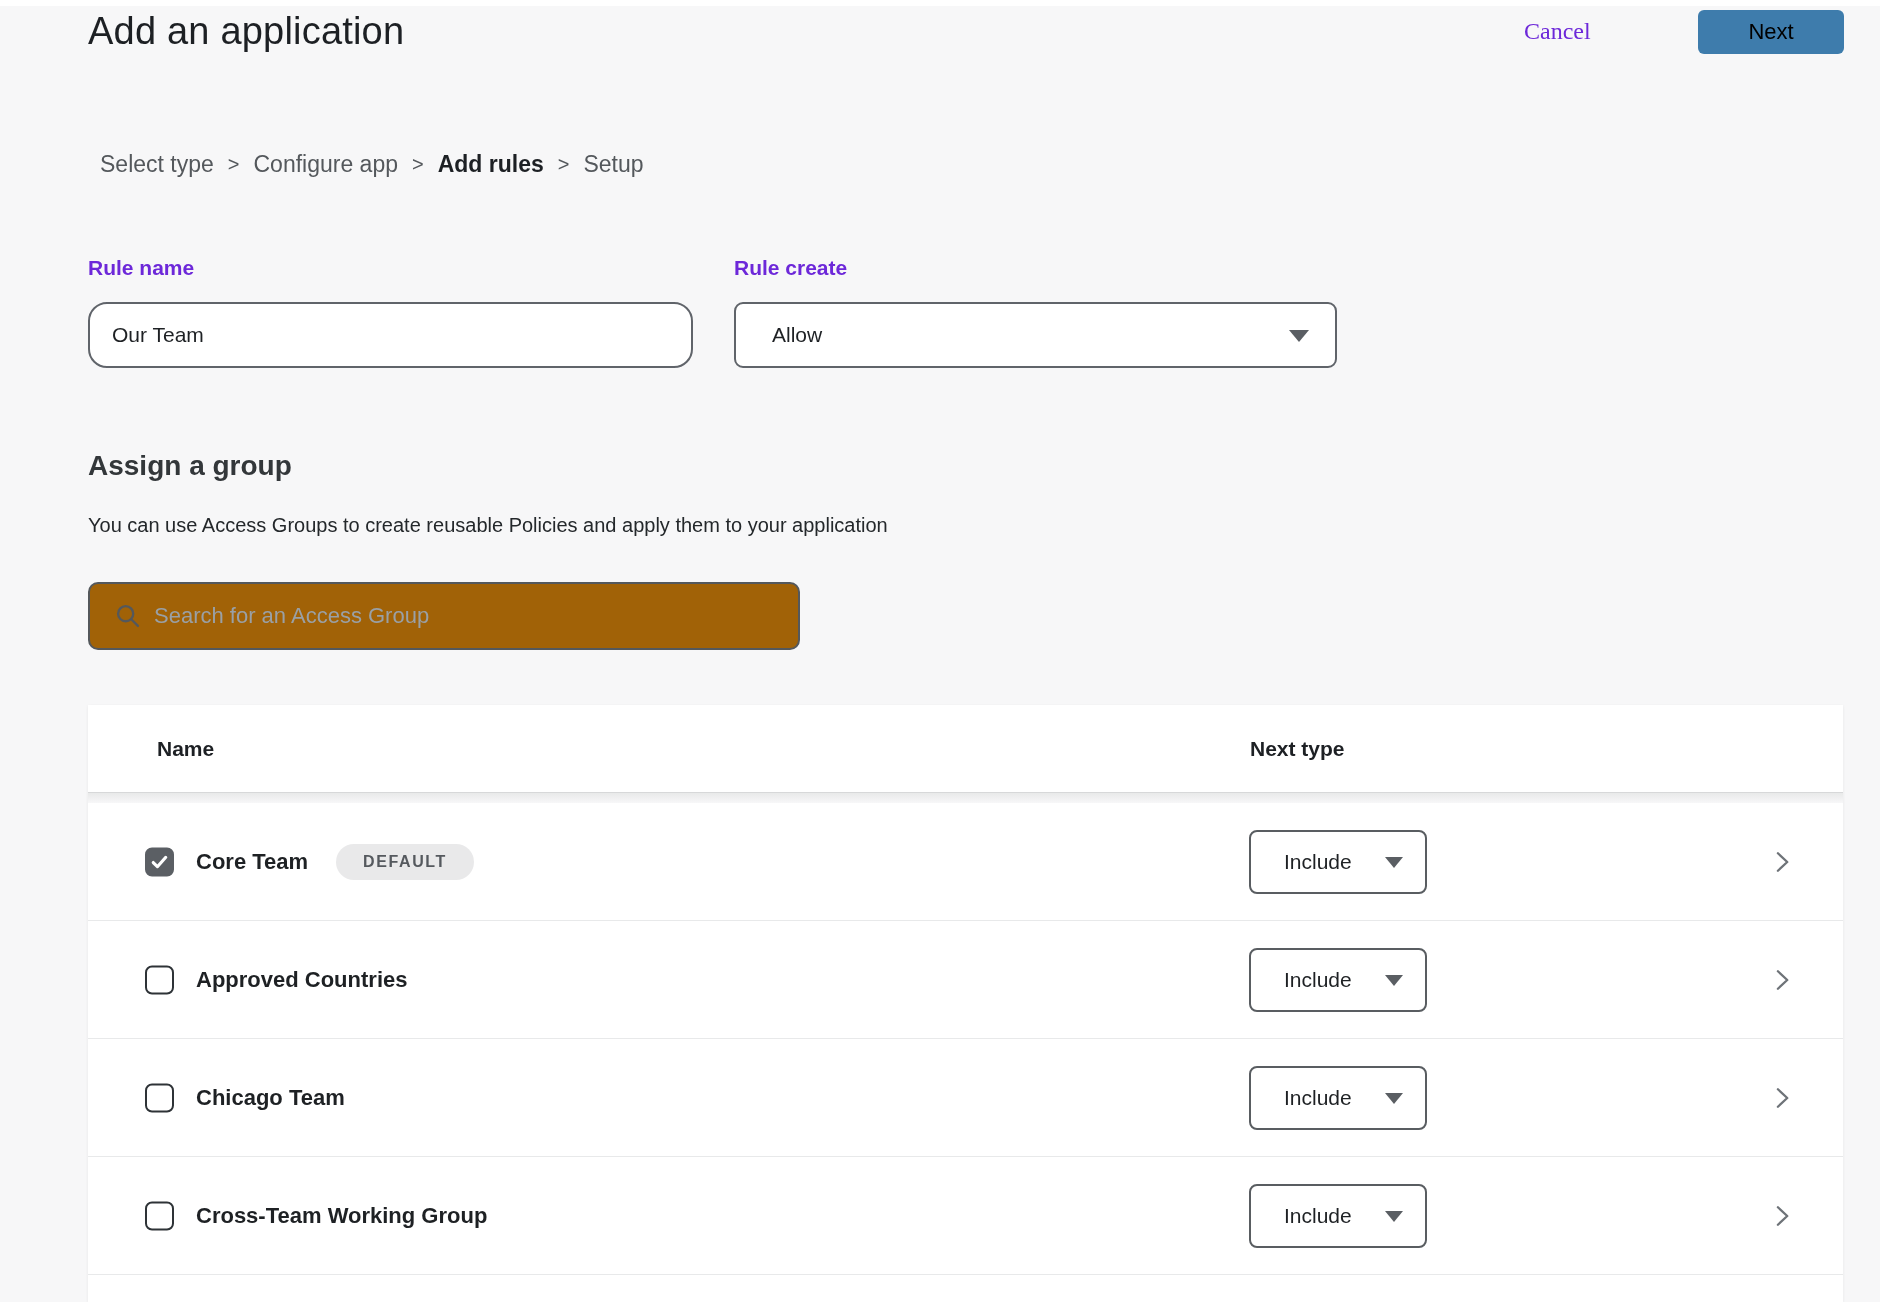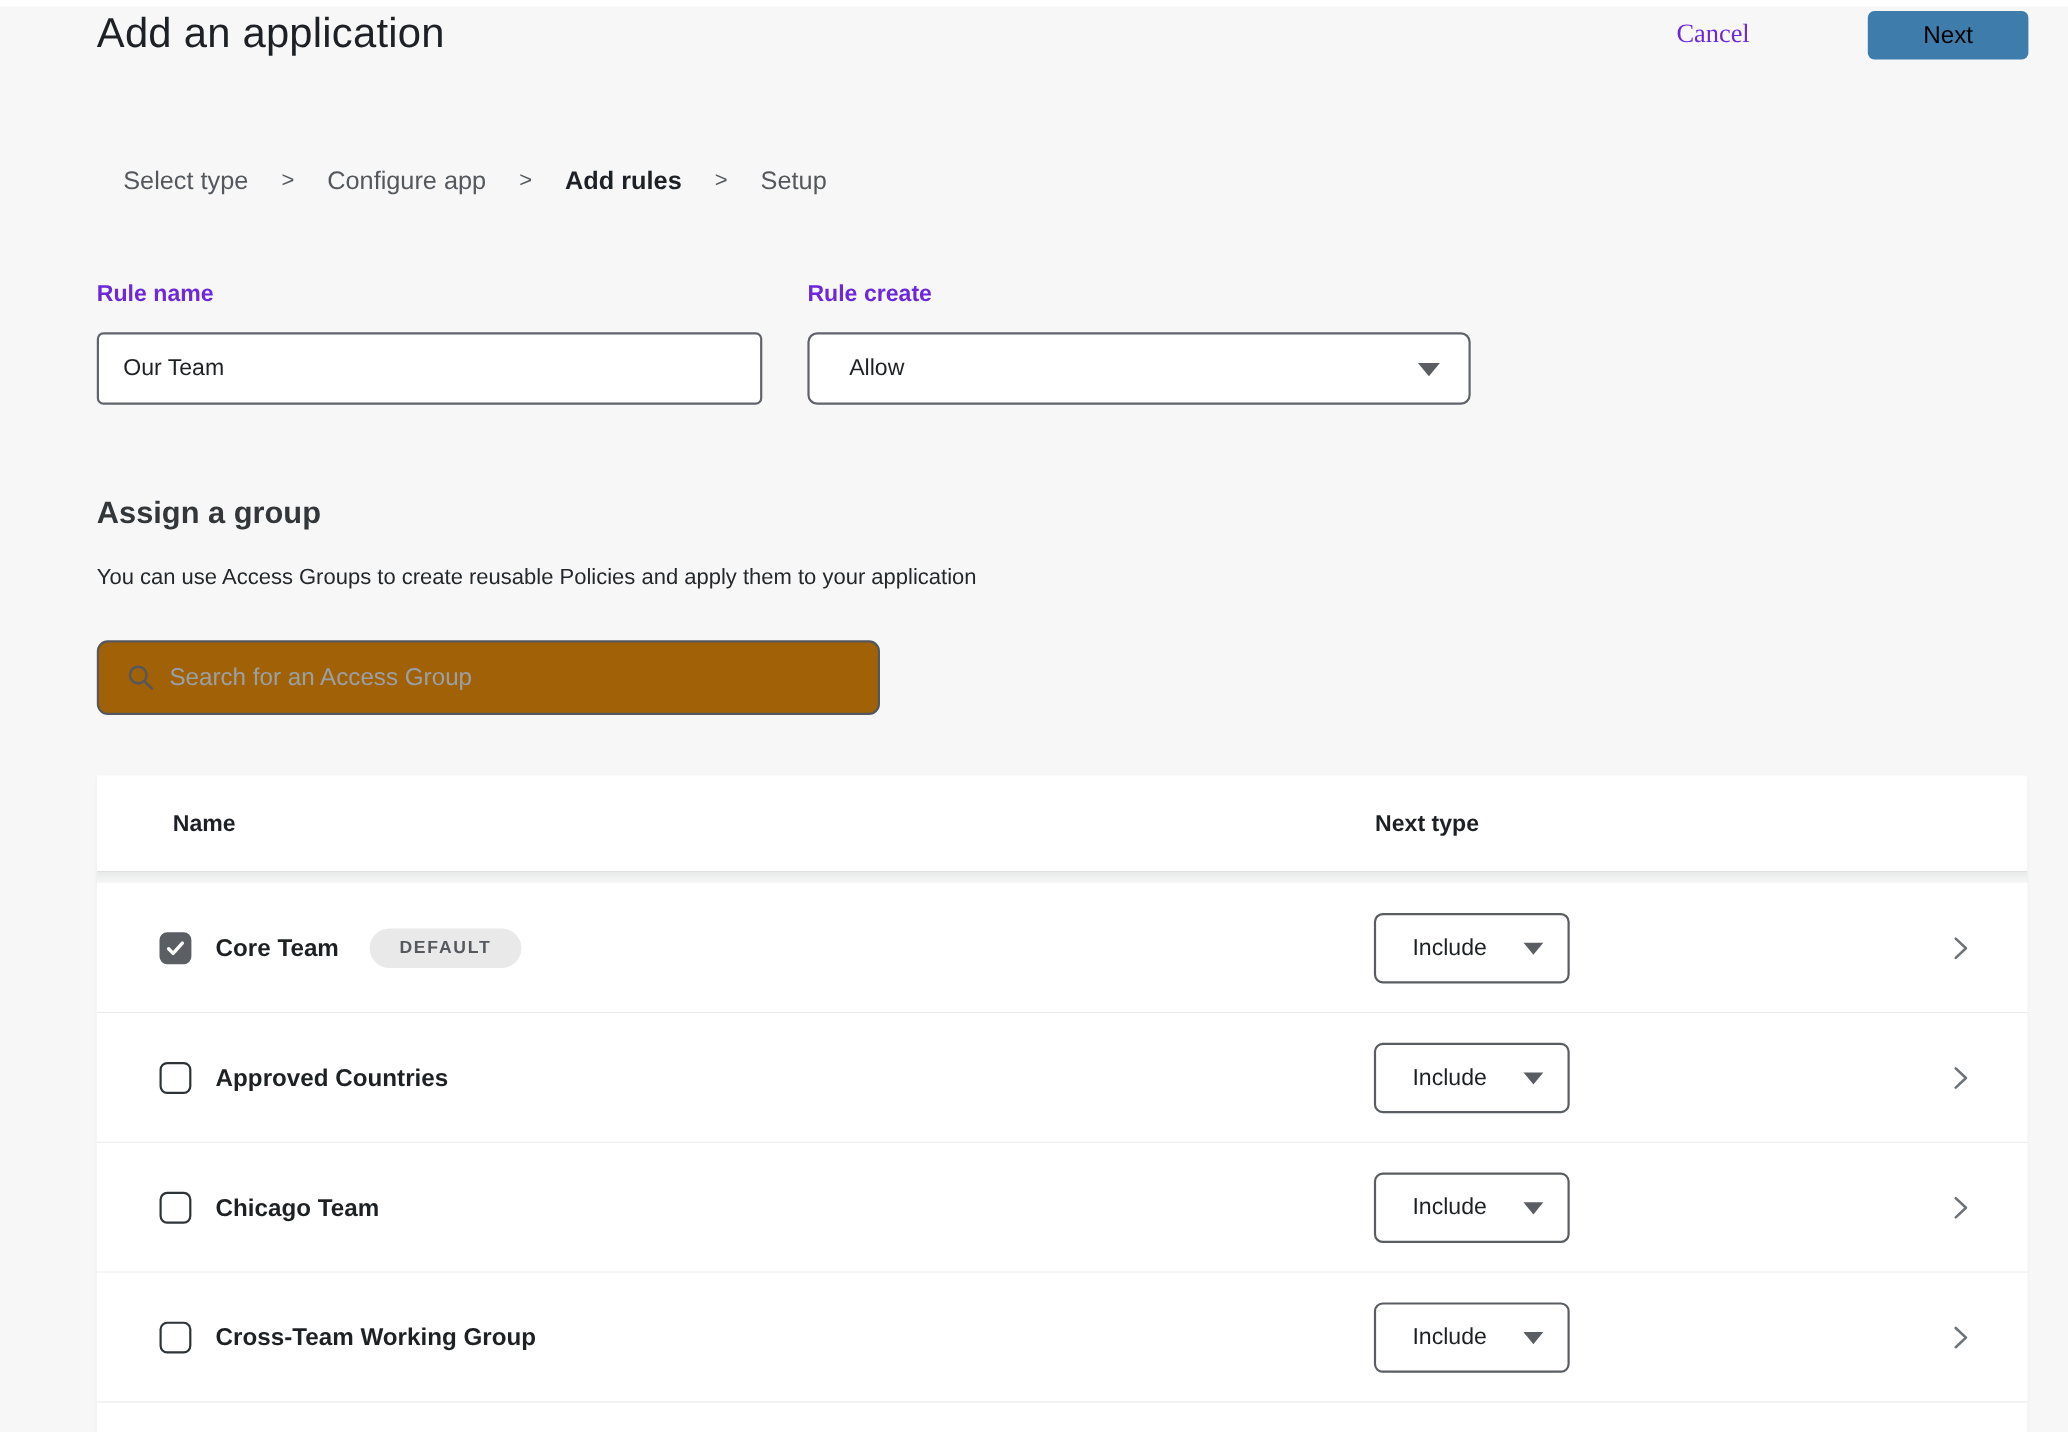--- a/index.html
+++ b/index.html
@@ -11,32 +11,32 @@
 
   .page-title { position:absolute; left:88px; top:10px; font-size:38px; font-weight:400;
                 color:#1d2024; letter-spacing:0.2px; }
 
   .cancel-link { position:absolute; left:1524px; top:18px; font-size:24px; color:#6d28d9;
                  cursor:pointer; background:none; border:none; font-family:Liberation Serif, serif; }
   .next-btn { position:absolute; left:1698px; top:10px; width:146px; height:44px;
               background:#3e7cac; color:#000000; font-size:22px; border:none; border-radius:6px;
               font-family:inherit; cursor:pointer; display:flex; align-items:center; justify-content:center; }
 
-  .breadcrumb { position:absolute; left:112px; top:151px; display:flex; align-items:center;
-                gap:30px; font-size:23px; color:#54585c; }
+  .breadcrumb { position:absolute; left:100px; top:151px; display:flex; align-items:center;
+                gap:14px; font-size:23px; color:#54585c; }
   .crumb { cursor:pointer; }
   .crumb.active { font-weight:700; color:#1d2024; }
   .crumb-sep { color:#54585c; font-size:20px; }
 
   .field-label { position:absolute; font-size:21px; font-weight:700; color:#6d28d9; }
   .label-rule-name { left:88px; top:256px; }
   .label-rule-action { left:734px; top:256px; }
 
   .text-input { position:absolute; left:88px; top:302px; width:605px; height:66px;
-                border:2px solid #60646a; border-radius:6px; background:#ffffff;
+                border:2px solid #60646a; border-radius:19px; background:#ffffff;
                 font-size:21px; color:#1e2124; padding:0 22px; font-family:inherit; }
 
   .select-box { position:absolute; background:#ffffff; border:2px solid #60646a; border-radius:9px;
                 display:flex; align-items:center; cursor:pointer; }
   .rule-action-select { left:734px; top:302px; width:603px; height:66px; }
   .select-value { font-size:21px; color:#1e2124; padding-left:36px; }
   .select-caret { position:absolute; right:26px; top:50%; margin-top:-5px; width:0; height:0;
                   border-left:10px solid transparent; border-right:10px solid transparent;
                   border-top:12px solid #5a5e63; }
 

